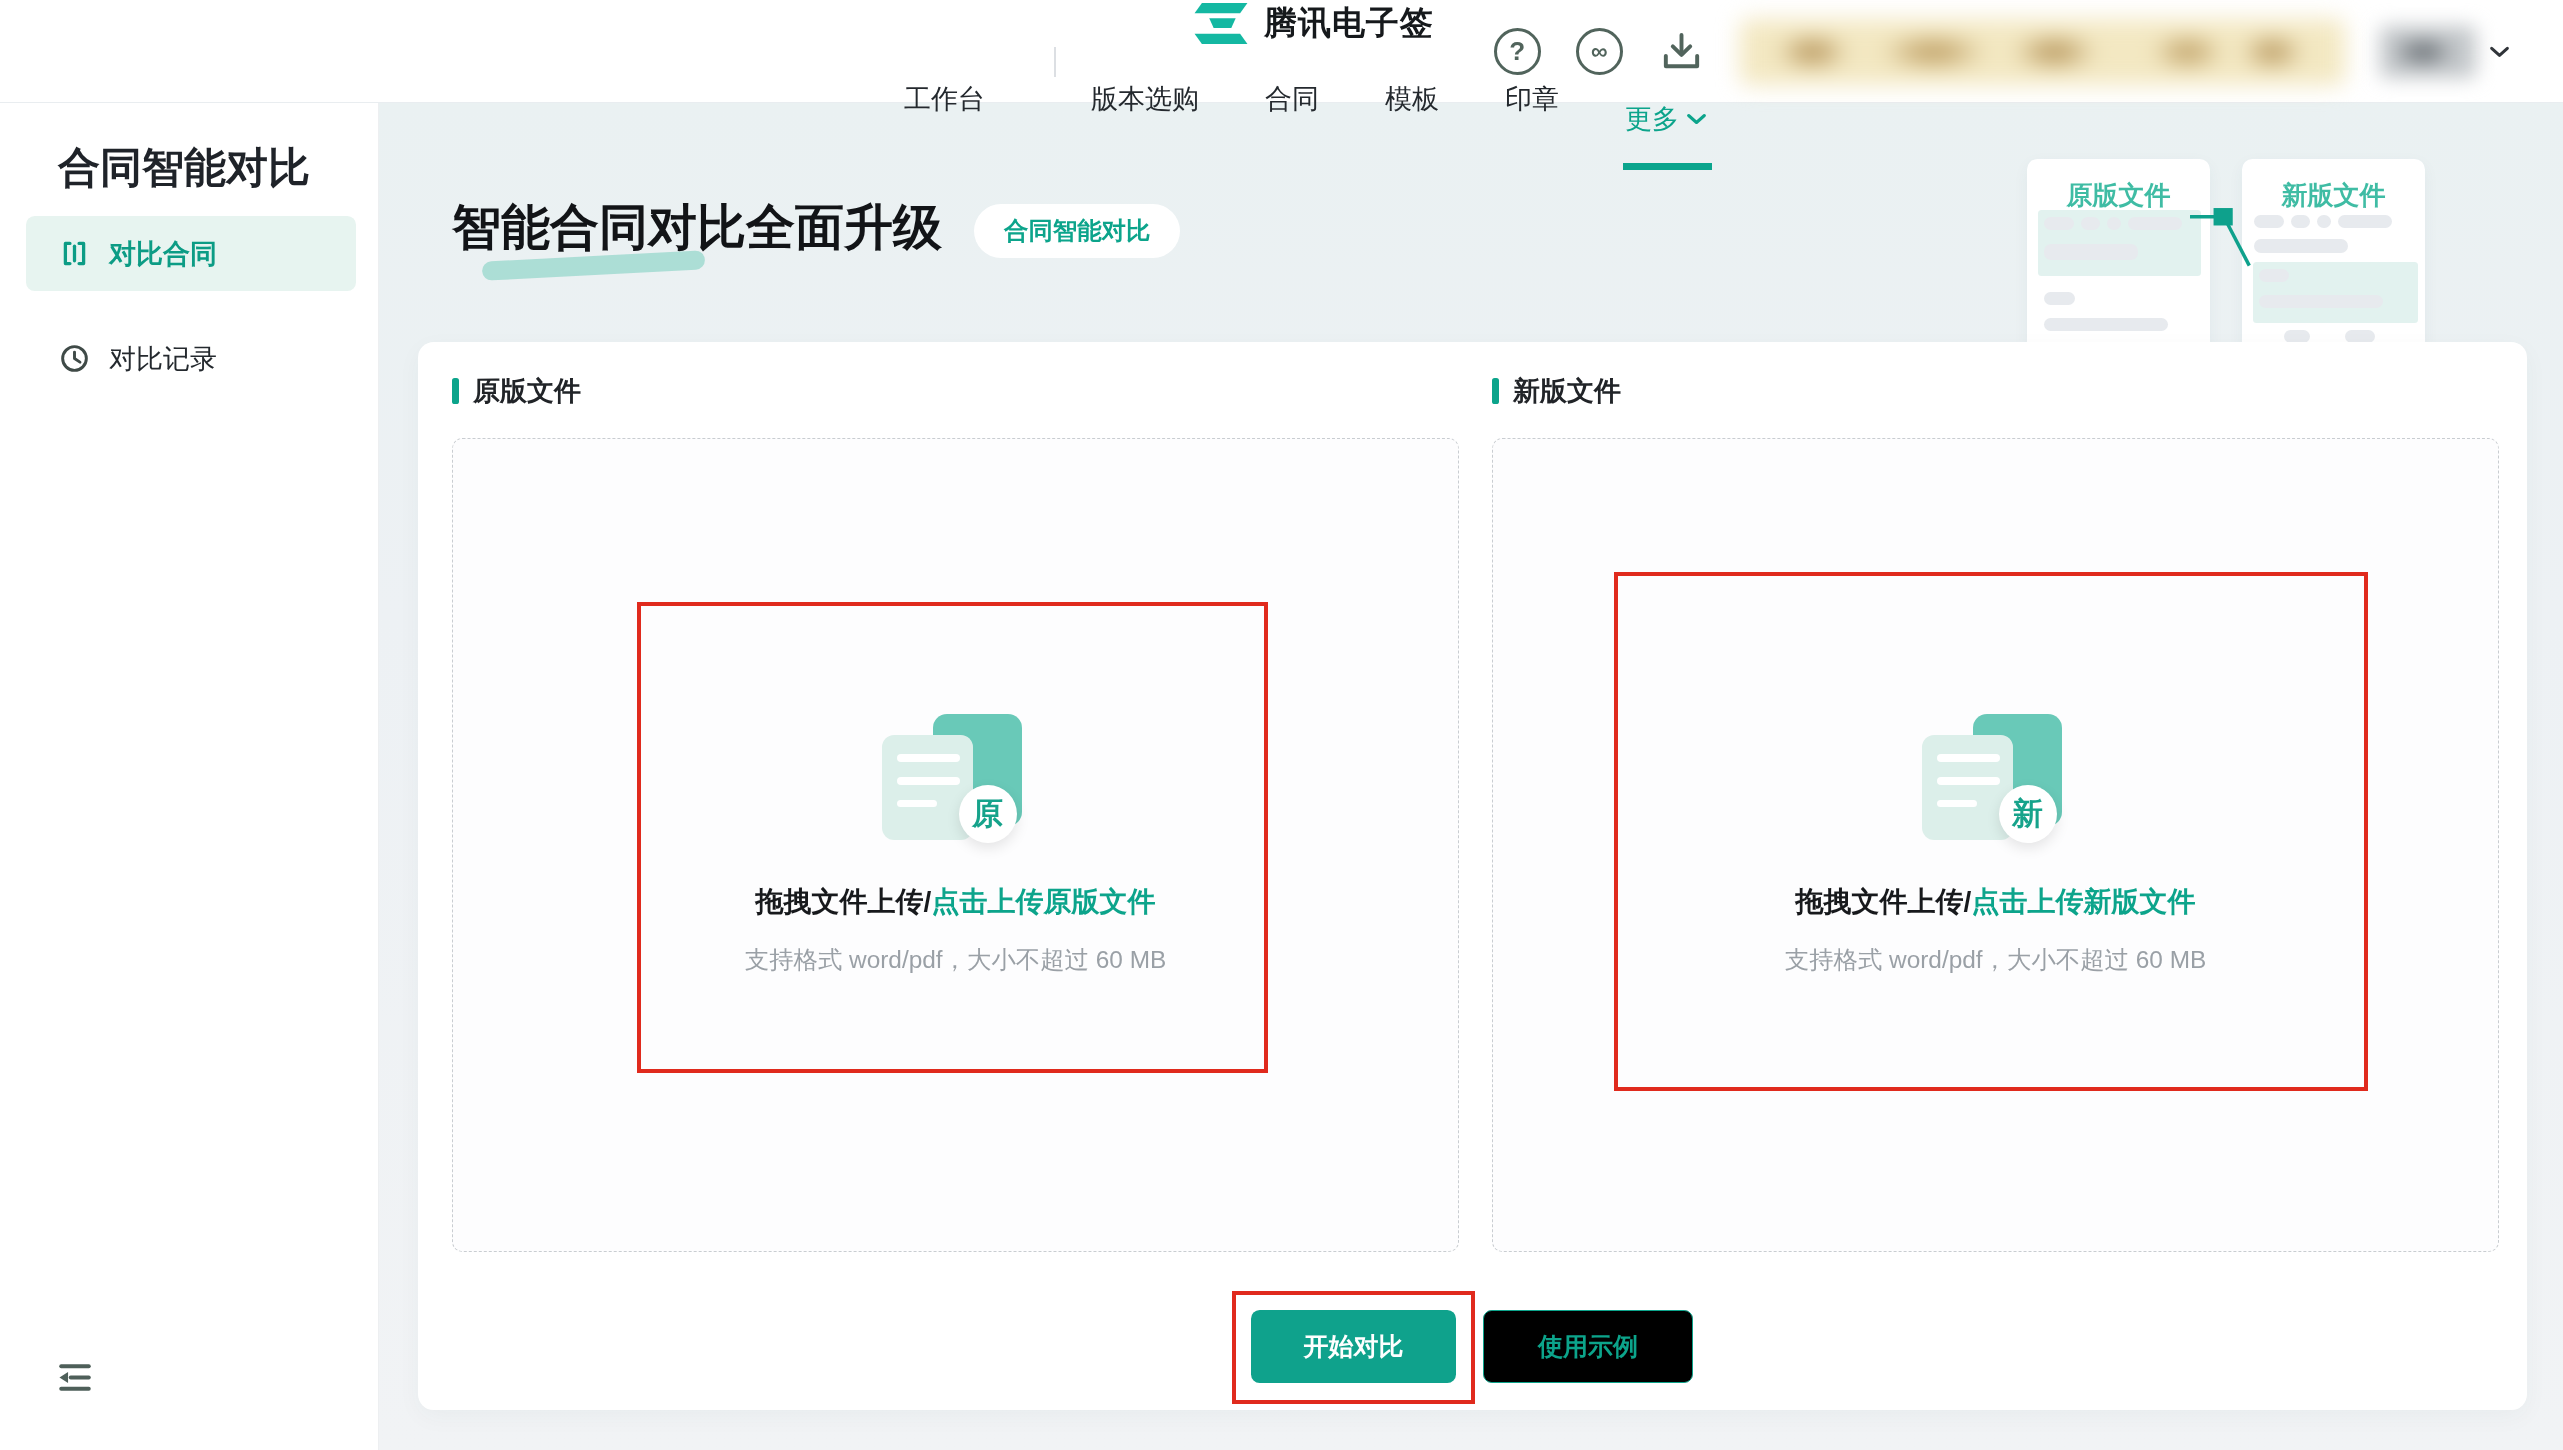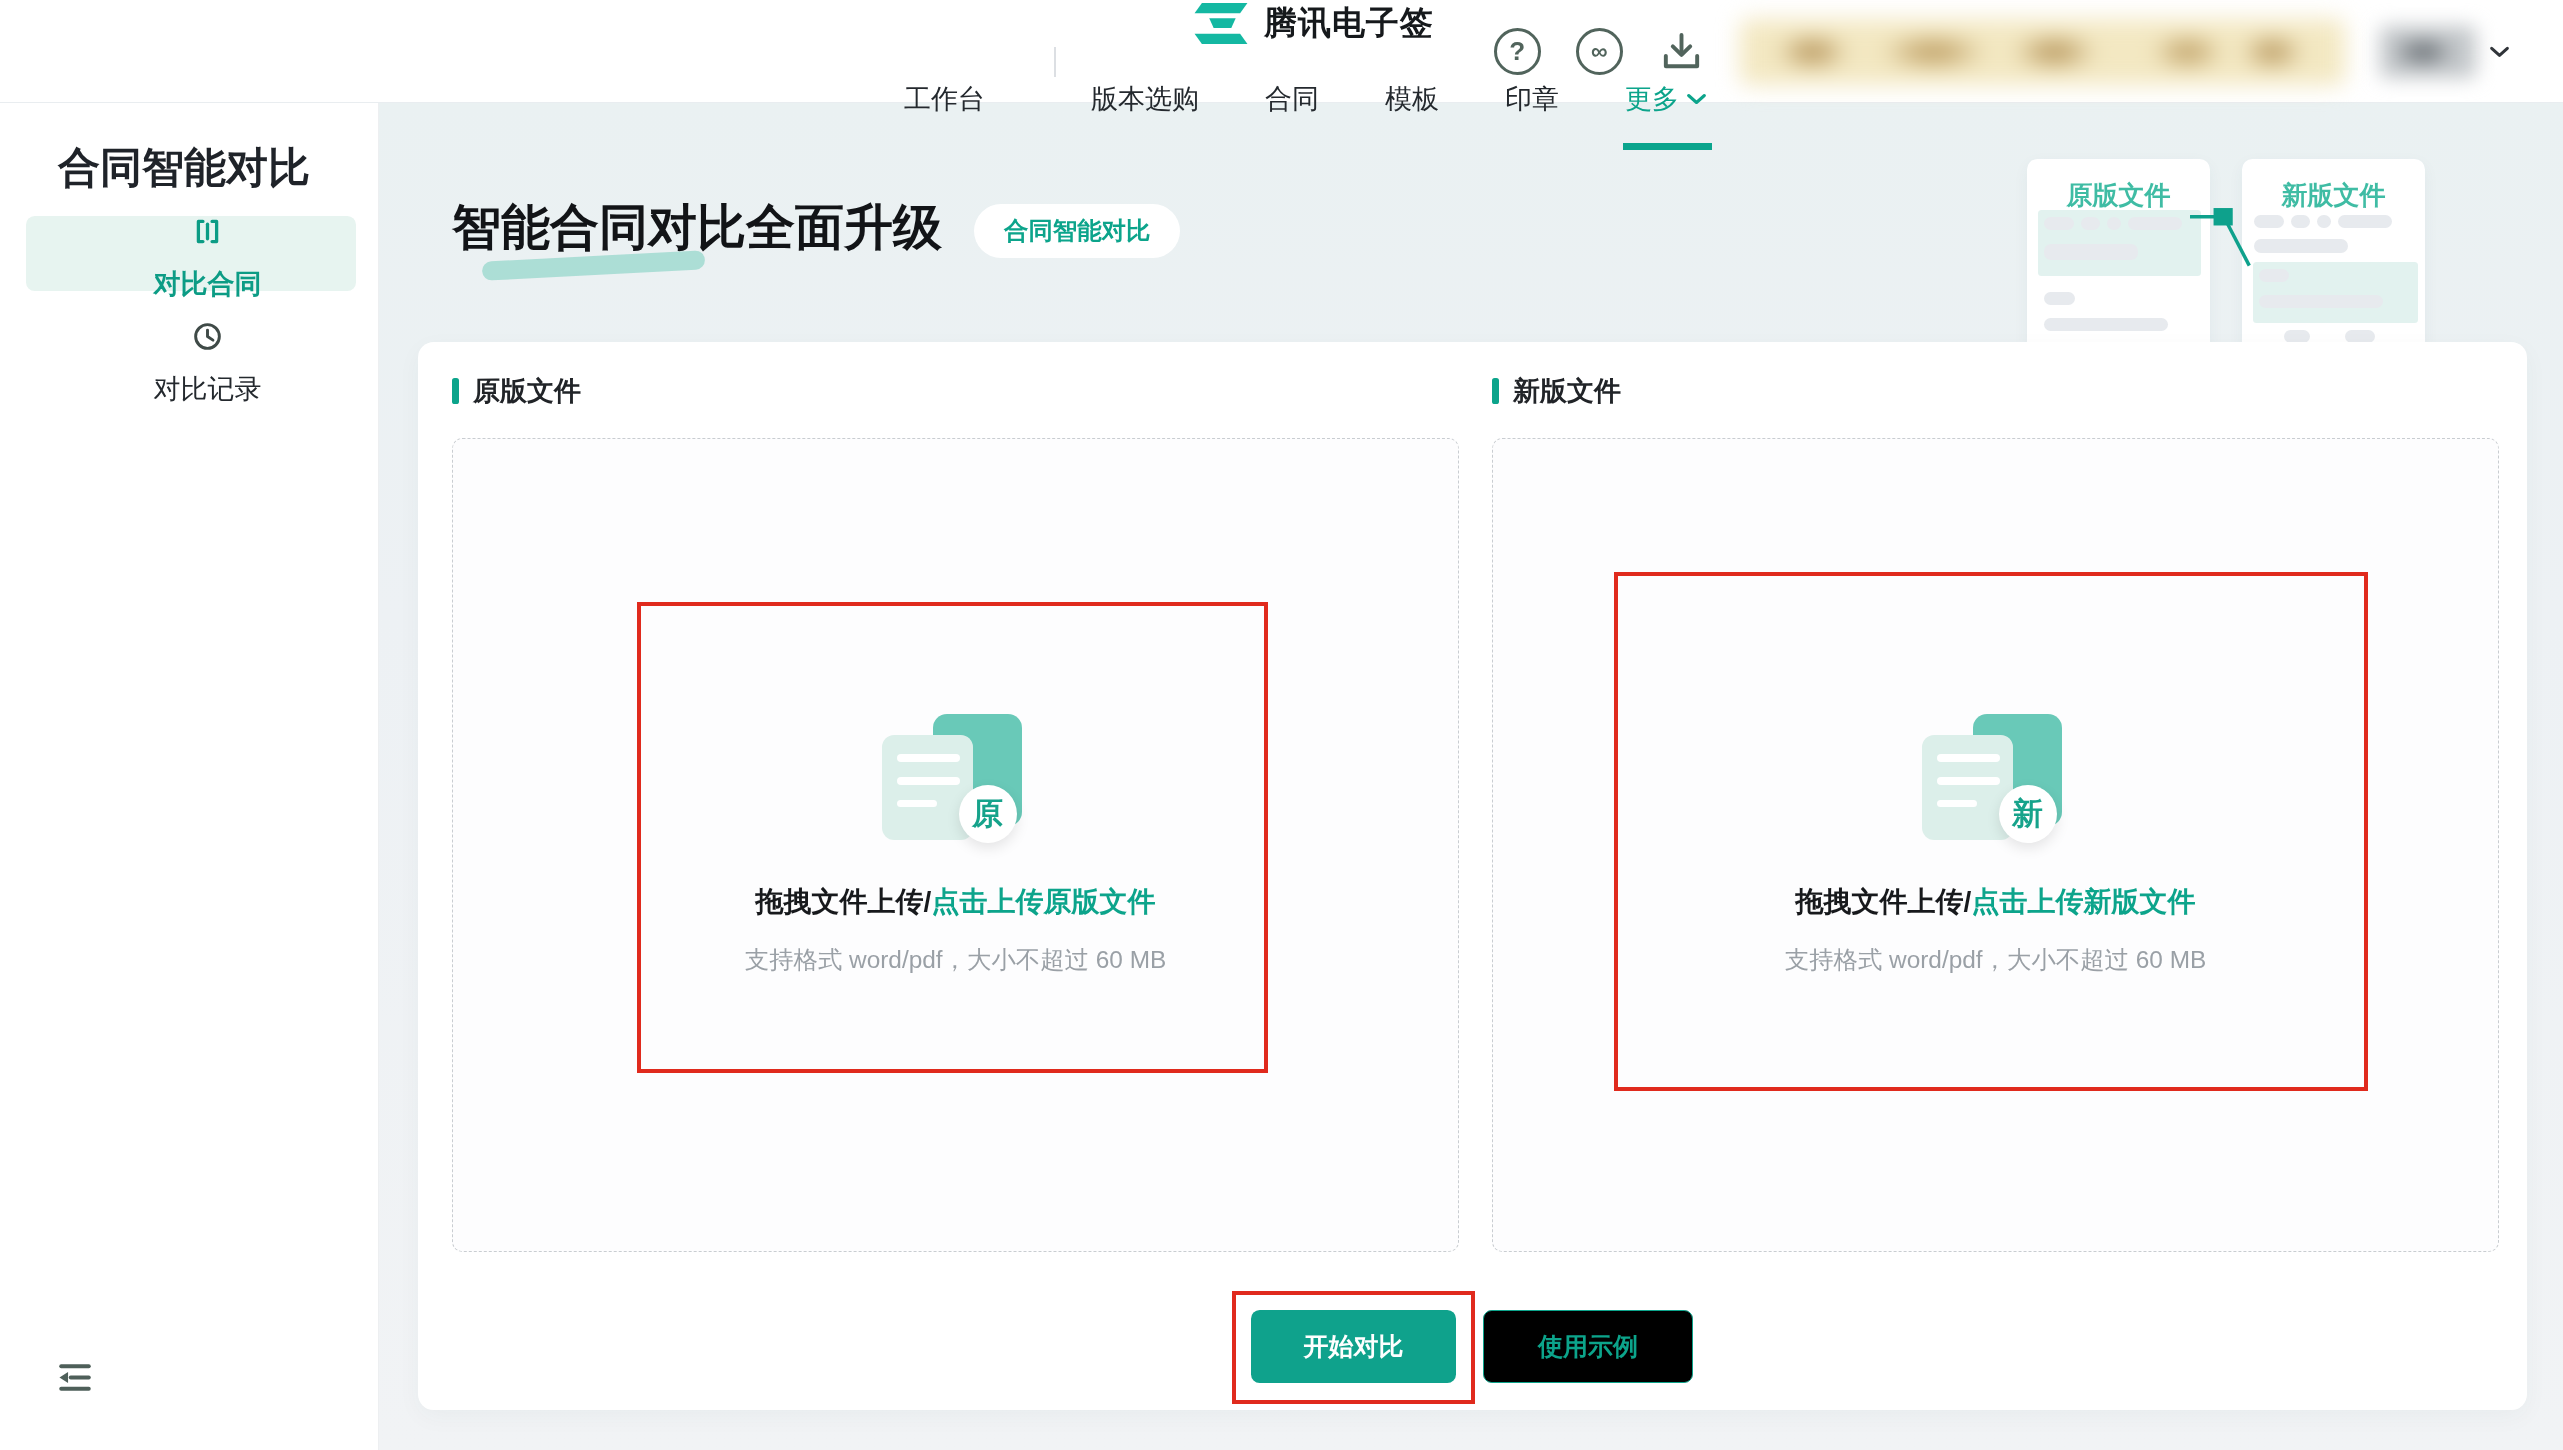--- a/index.html
+++ b/index.html
@@ -9,21 +9,21 @@
   
   .topnav { position:absolute; left:0; top:0; width:2563px; height:103px;
     background:#fff; border-bottom:1.7px solid #e9edf0; display:flex; align-items:center;
     padding-left:65px; z-index:50;flex-direction:column; }
   .logo { display:flex; align-items:center; gap:15.7px; cursor:pointer; }
   .logo-text { font-size:33px; font-weight:800; color:#16191c; letter-spacing:0.9px; }
   .nav-items { display:flex; align-items:flex-start; margin-left:49px; }
   .nav-divider { width:1.7px; height:30px; background:#dcdfe3; margin:0 35px 0 3.5px; }
   .nav-item { position:relative; font-size:27px; color:#24292e; margin-right:66px;
     cursor:pointer; white-space:nowrap; height:103px; display:flex; align-items:center; }
-  .nav-item--active { color:#0CA48B; }
+  .nav-item--active { color:#0CA48B;margin-top:20px; }
   .nav-item--active::after { content:""; position:absolute; left:-1.7px; right:-5.2px;
     bottom:0; height:7px; background:#0AA58D; }
   .nav-chevron { margin-left:7px; display:inline-flex; }
   .nav-right { position:absolute; right:52px; top:0; height:103px; display:flex;
     align-items:center; gap:35px; }
   .circle-icon { width:47px; height:47px; border:3.5px solid #51645C; border-radius:50%;
     color:#51645C; font-size:26px; font-weight:700; display:flex; align-items:center;
     justify-content:center; cursor:pointer; }
   .blur-banner { width:605px; height:66px; border-radius:8.7px; filter:blur(11.3px);
     background:
@@ -37,21 +37,21 @@
     background: radial-gradient(40px 19px at 45% 50%, #6e7479 30%, transparent 75%), #c3c7ca;
     cursor:pointer; }
 
   
   .sidebar { position:absolute; left:0; top:103px; width:379px; height:1348px;
     background:#fff; border-right:1.7px solid #edeff1; z-index:40; }
   .sidebar-title { position:absolute; left:58px; top:37px; font-size:42px;
     font-weight:800; color:#1f2329; }
   .side-item { position:absolute; left:26px; width:330px; height:75px; border-radius:8.7px;
     display:flex; align-items:center; gap:19px; padding-left:33px; cursor:pointer;
-    font-size:27px; color:#24292e;flex-direction:column; }
+    font-size:27px; color:#24292e; }
   .side-item--active { background:#E7F4F0; color:#0C9C85; font-weight:700; }
   .pkg-card { position:absolute; left:39px; top:1100px; width:297px; height:94px;
     background:#FAF2CF; border-radius:10.5px; padding:14px 17.4px 0 17.4px; }
   .pkg-row1 { display:flex; align-items:center; gap:12.2px; }
   .pkg-title { font-size:25px; font-weight:800; color:#6F5614; }
   .pkg-buy { font-size:23px; color:#997A1E; text-decoration:underline; margin-left:12.2px;
     cursor:pointer; white-space:nowrap; }
   .pkg-row2 { margin-top:11.3px; font-size:23px; color:#8C721F; display:flex; gap:5.2px; }
   .pkg-sep { width:19px; }
   .collapse-btn { position:absolute; left:54px; top:1255px; width:42px; height:38px;

